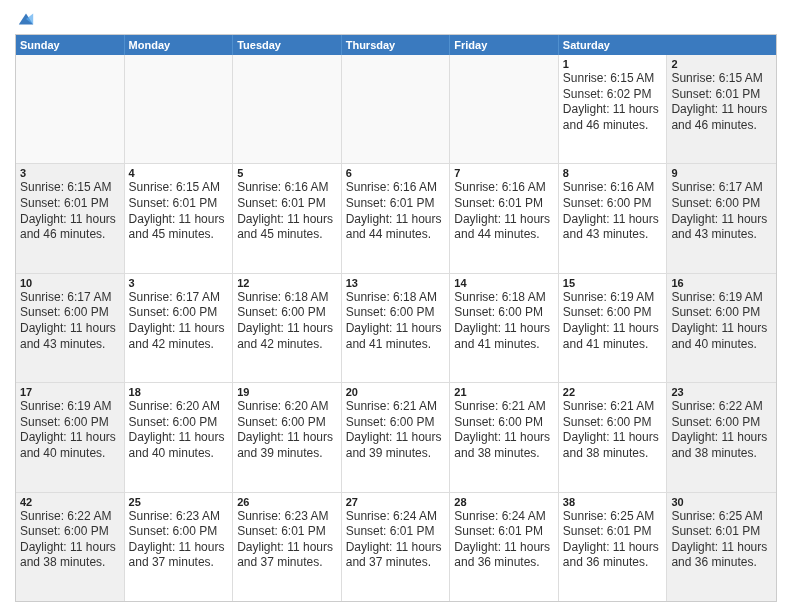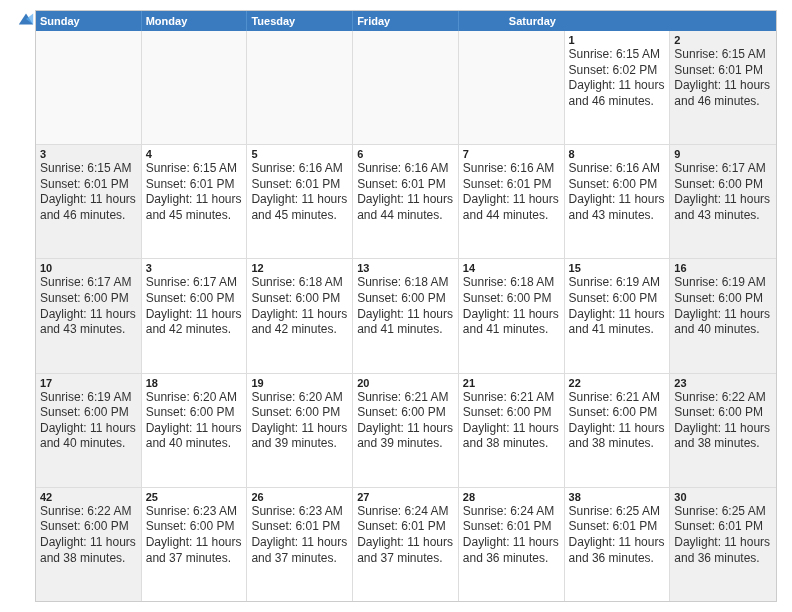--- a/index.html
+++ b/index.html
@@ -8,21 +8,21 @@
       background: #fff;
       width: 792px;
       height: 612px;
       overflow: hidden;
     }
     .page {
       width: 792px;
       height: 612px;
       padding: 10px 15px;
       display: flex;
-      flex-direction: row;
+      flex-direction: column;
     }
     .header {
       display: flex;
       justify-content: space-between;
       align-items: flex-start;
       margin-bottom: 6px;
     }
     .logo {
       display: flex;
       align-items: center;
@@ -72,21 +72,21 @@
       background: #3a7abf;
     }
     .cal-header-cell {
       color: #fff;
       font-size: 11px;
       font-weight: bold;
       padding: 4px 4px;
       text-align: left;
       border-right: 1px solid #5090cf;
     }
-    .cal-header-cell:last-child { border-right: none; margin-left: 46px; }
+    .cal-header-cell:last-child { border-right: none; }
     .cal-body {
       flex: 1;
       display: flex;
       flex-direction: column;
     }
     .cal-row {
       display: grid;
       grid-template-columns: repeat(7, 1fr);
       flex: 1;
       border-bottom: 1px solid #ddd;
@@ -137,20 +137,21 @@
       <div class="month-title"></div>
       <div class="location"></div>
     </div>
   </div>
 
   <div class="calendar">
     <div class="cal-header">
     <div class="cal-header-cell">Sunday</div>
         <div class="cal-header-cell">Monday</div>
         <div class="cal-header-cell">Tuesday</div>
+        <div class="cal-header-cell">Thursday</div>
         <div class="cal-header-cell">Friday</div>
         <div class="cal-header-cell">Saturday</div>
       </div>
     <div class="cal-body">
     <div class="cal-row">
           <div class="cal-cell empty"></div>
           <div class="cal-cell empty"></div>
           <div class="cal-cell empty"></div>
           <div class="cal-cell empty"></div>
           <div class="cal-cell empty"></div>

